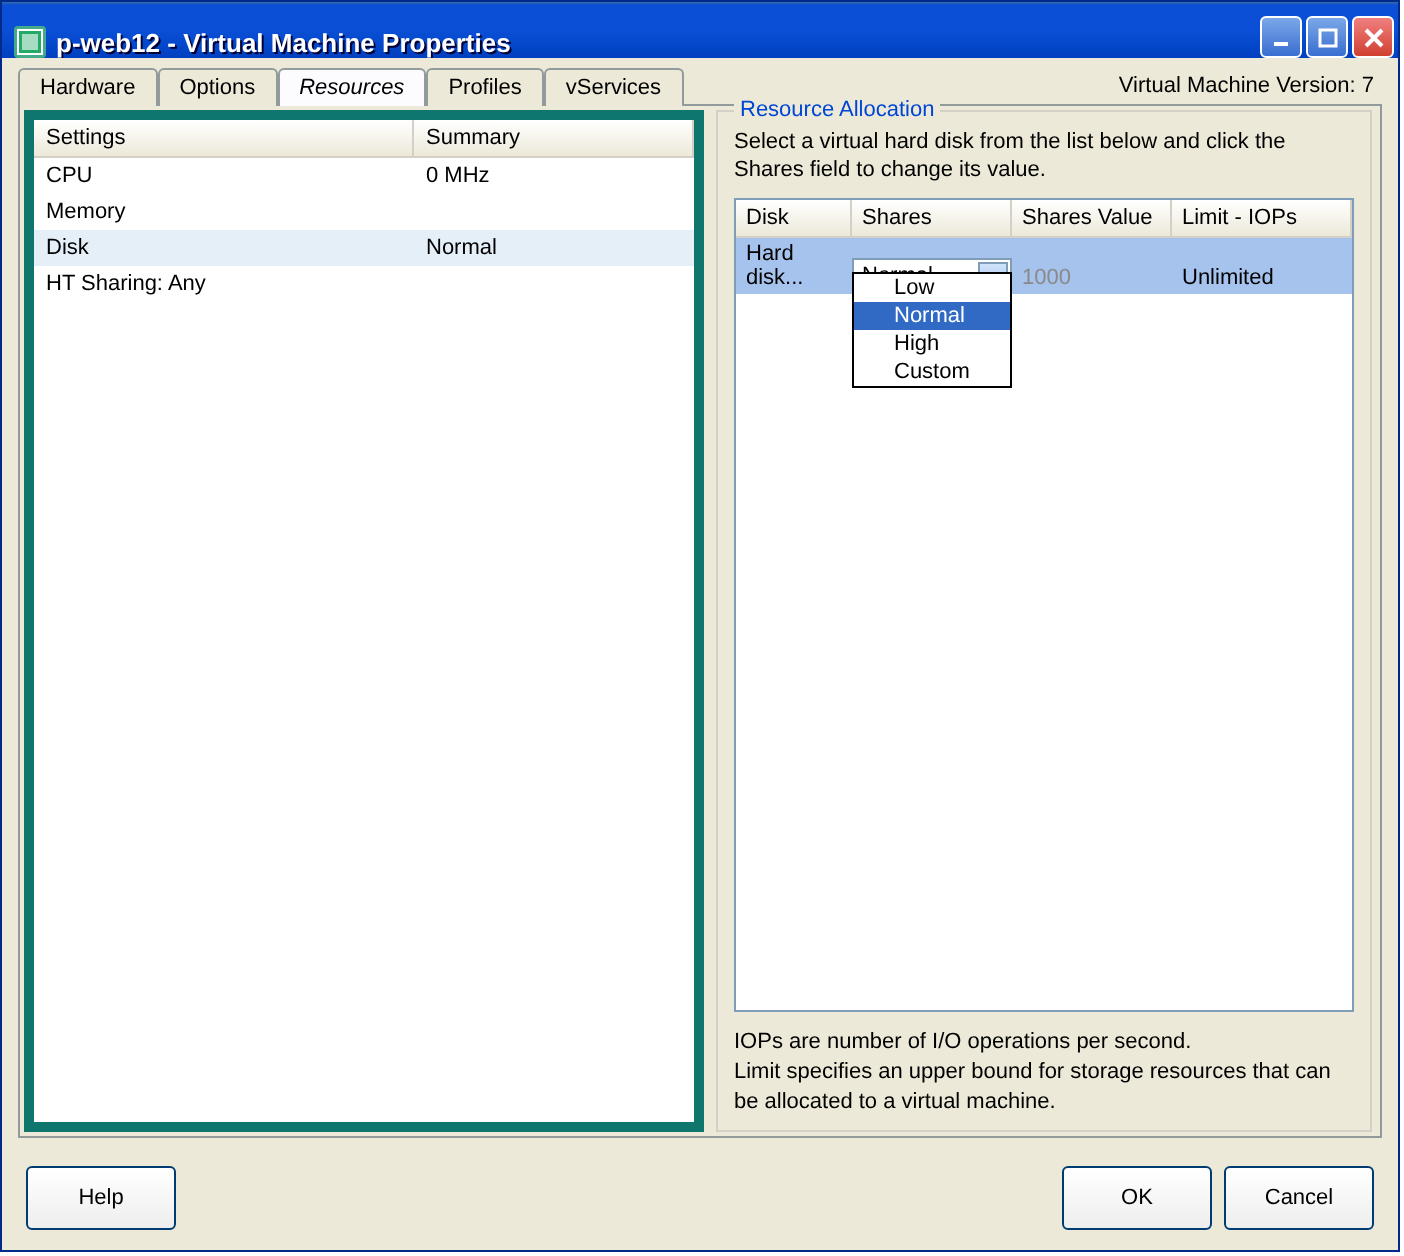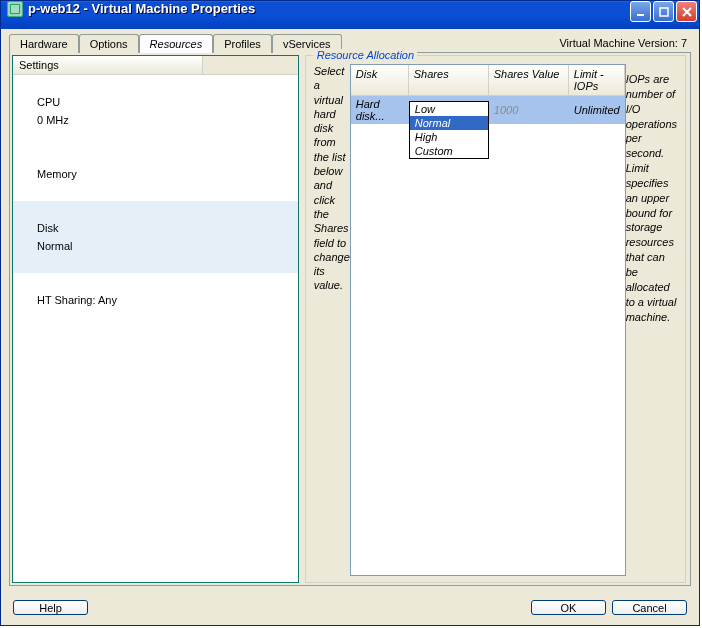--- a/index.html
+++ b/index.html
@@ -16,21 +16,21 @@
   height: 626px;
   border: 1px solid #002a8a;
   background: #ece9d8;
   display: flex;
   flex-direction: column;
 }
 .titlebar {
   height: 28px;
   background: linear-gradient(to bottom, #3a6ea5 0%, #0a4fd6 5%, #0a4fd6 50%, #0040c0 100%);
   display: flex;
-  align-items: flex-start;
+  align-items: flex-end;
   padding: 0 2px 0 6px;
   color: #fff;
   font-weight: bold;
   font-size: 13px;
 }
 .titlebar-icon {
   width: 16px; height: 16px;
   background: #4a8; border-radius: 2px;
   margin-right: 5px;
   display: flex; align-items: center; justify-content: center;
@@ -88,61 +88,60 @@
 }
 .content-body {
   flex: 1;
   display: flex;
   padding: 2px;
   gap: 4px;
 }
 .left-panel {
   width: 340px;
   background: #fff;
-  border: 1px solid #0f766e;
+  border: 5px solid #0f766e;
   display: flex;
   flex-direction: column;
 }
 .grid-header {
   display: flex;
   background: #ece9d8;
   border-bottom: 1px solid #d4d0c8;
 }
 .grid-header-cell {
   padding: 3px 6px;
   border-right: 1px solid #d4d0c8;
   background: linear-gradient(to bottom, #fff, #ece9d8);
   font-weight: normal;
 }
 .col-settings { width: 190px; }
 .col-summary { flex: 1; }
 .grid-body { flex: 1; }
 .grid-row {
   display: flex;
-  padding: 18px;
-  flex-direction: column;
+  padding: 0;
 }
 .grid-row.selected { background: #e5eff8; }
 .grid-cell {
   padding: 3px 6px;
 }
 
 .right-panel {
   flex: 1;
   display: flex;
   flex-direction: column;
 }
 .groupbox {
   border: 1px solid #d4d0c8;
   margin: 0 2px;
   padding: 8px 8px 6px 8px;
   position: relative;
   flex: 1;
   display: flex;
-  font-style: italic;
+  flex-direction: column;
 }
 .groupbox-legend {
   position: absolute;
   top: -7px;
   left: 8px;
   background: #ece9d8;
   padding: 0 3px;
   color: #0046d5;
 }
 .help-text { margin-bottom: 6px; line-height: 1.3; }
@@ -161,21 +160,21 @@
   border-right: 1px solid #d4d0c8;
   border-bottom: 1px solid #d4d0c8;
   background: linear-gradient(to bottom, #fff, #ece9d8);
 }
 .dc-disk { width: 58px; }
 .dc-shares { width: 80px; }
 .dc-sharesval { width: 80px; }
 .dc-limit { flex: 1; }
 .disk-row {
   display: flex;
-  align-items: center;
+  align-items: flex-end;
   background: #a6c3ee;
 }
 .disk-cell { padding: 2px 5px; }
 .disk-cell.sel {
   background: #fff;
   padding: 0;
 }
 .dropdown-btn {
   width: 100%;
   height: 18px;
@@ -196,40 +195,40 @@
 .dropdown-list {
   position: absolute;
   top: 36px;
   left: 58px;
   width: 80px;
   background: #fff;
   border: 1px solid #000;
   z-index: 10;
 }
 .dropdown-item {
-  padding: 1px 5px;
+  padding: 1px 20px;
   cursor: pointer;
 }
 .dropdown-item.highlighted {
   background: #316ac5;
   color: #fff;
 }
 .greyed { color: #8a8a8a; }
 .bottom-help {
   margin-top: 8px;
   line-height: 1.35;
 }
 .button-row {
   display: flex;
   padding: 10px 12px;
   gap: 6px;
 }
 .std-btn {
   width: 75px;
-  height: 15px;
+  height: 32px;
   border: 1px solid #003c74;
   background: linear-gradient(to bottom, #fff, #eee);
   border-radius: 3px;
   cursor: pointer;
   font-family: inherit;
   font-size: 11px;
 }
 .button-row .spacer { flex: 1; }
 </style>
 </head>
@@ -270,20 +269,21 @@
     <div class="tab">Profiles</div>
     <div class="tab">vServices</div>
     <div class="version-text">Virtual Machine Version: 7</div>
   </div>
 
   <div class="content-frame">
     <div class="content-body">
       <div class="left-panel">
         <div class="grid-header">
           <div class="grid-header-cell col-settings">Settings</div>
+          <div class="grid-header-cell col-summary">Summary</div>
         </div>
         <div class="grid-body">
           <div class="grid-row">
             <div class="grid-cell col-settings">CPU</div>
             <div class="grid-cell col-summary">0 MHz</div>
           </div>
           <div class="grid-row">
             <div class="grid-cell col-settings">Memory</div>
           </div>
           <div class="grid-row selected">

